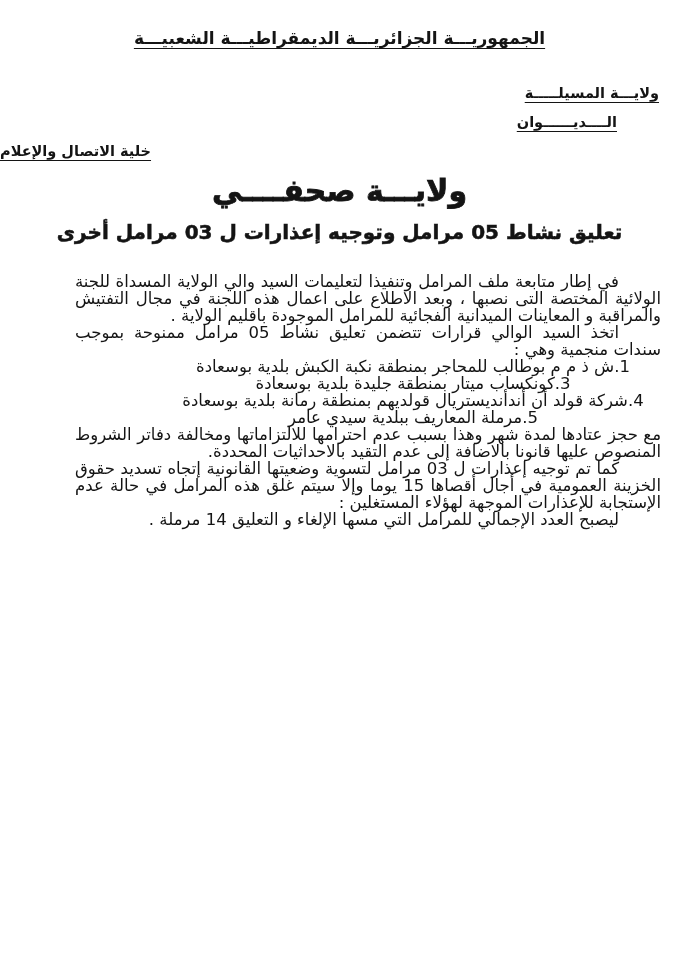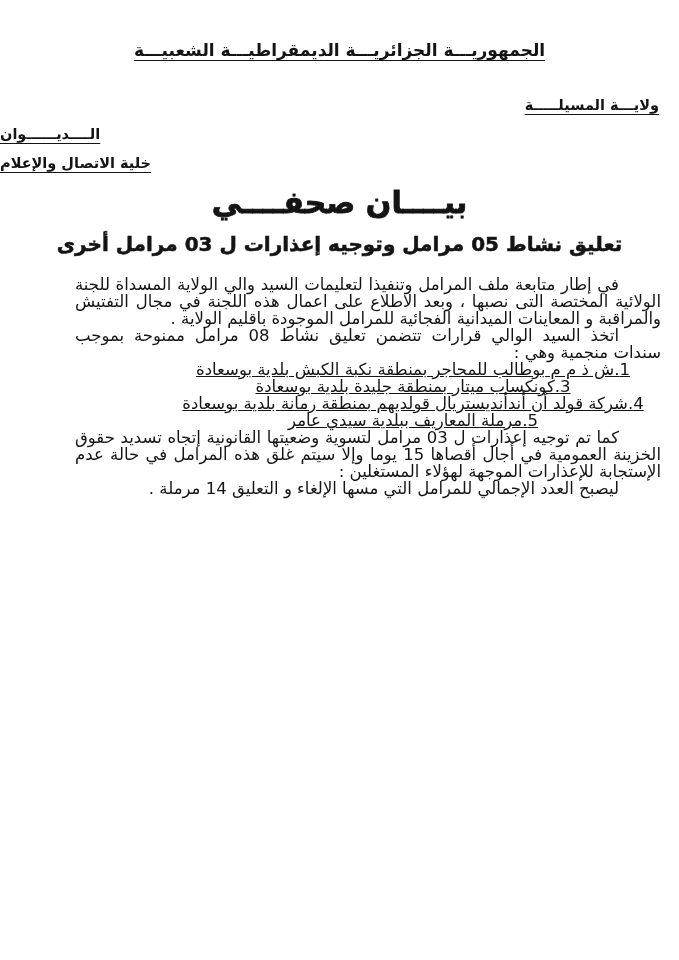--- a/index.html
+++ b/index.html
@@ -14,92 +14,93 @@
     font-family: "DejaVu Sans", sans-serif;
     overflow: hidden;
     position: relative;
   }
   .republic {
     text-align: center;
     font-weight: bold;
     font-size: 17px;
     text-decoration: underline;
     text-underline-offset: 4px;
-    padding-top: 40px;
+    padding-top: 28px;
     letter-spacing: 0.2px;
   }
   .admin { padding: 24px 20px 0 0; }
   .admin > div {
     font-weight: bold;
     font-size: 14.5px;
     text-decoration: underline;
     text-underline-offset: 4px;
     margin-top: 13px;
   }
   .wilaya { text-align: right; }
-  .office { text-align: left; padding-right: 42px; }
+  .office { text-align: right; padding-right: 42px; }
   .cell   { text-align: left; }
   .title {
     margin: 14px 0 0 0;
     text-align: center;
     font-size: 30px;
     font-weight: 900;
     -webkit-text-stroke: 0.8px #141414;
     letter-spacing: 0.5px;
   }
   .subtitle {
-    margin: 12px 0 4px 0;
+    margin: 12px 0 13px 0;
     text-align: center;
     font-size: 20px;
     font-weight: 900;
     -webkit-text-stroke: 0.5px #141414;
   }
   .body {
     padding: 16px 18px 0 75px;
     font-size: 16.5px;
     line-height: 17px;
     text-align: justify;
   }
   .body p { margin: 0; text-align: justify; }
   .indent { text-indent: 42px; }
   .list { text-align: center; }
-  .list1 { margin-left: 90px; text-decoration: underline; }
+  .list1 { margin-left: 90px; }
   .list2 { margin-left: 200px; }
   .list-item { white-space: nowrap; }
 </style>
 </head>
 <body>
 
 <div class="page">
 
   <div class="republic">الجمهوريـــة الجزائريـــة الديمقراطيـــة الشعبيـــة</div>
 
   <div class="admin">
     <div class="wilaya">ولايـــة المسيلـــــة</div>
     <div class="office">الــــديــــــوان</div>
     <div class="cell">خلية الاتصال والإعلام</div>
   </div>
 
-  <h1 class="title">بيــــان صحفــــي</h1>
+  <h1 class="title">ولايـــة صحفــــي</h1>
 
   <h2 class="subtitle">تعليق نشاط 05 مرامل وتوجيه إعذارات ل 03 مرامل أخرى</h2>
 
   <div class="body">
 
     <p class="indent">في إطار متابعة ملف المرامل وتنفيذا لتعليمات السيد والي الولاية المسداة للجنة الولائية المختصة التى نصبها ، وبعد الاطلاع على اعمال هذه اللجنة في مجال التفتيش والمراقبة و المعاينات الميدانية الفجائية للمرامل الموجودة باقليم الولاية .</p>
 
-    <p class="indent">اتخذ السيد الوالي قرارات تتضمن تعليق نشاط 08 مرامل ممنوحة بموجب سندات منجمية وهي :</p>
+    <p class="indent">اتخذ السيد الوالي قرارات تتضمن تعليق نشاط 05 مرامل ممنوحة بموجب سندات منجمية وهي :</p>
 
     <div class="list list1">
       <div class="list-item">1.ش ذ م م بوطالب للمحاجر بمنطقة نكبة الكبش بلدية بوسعادة</div>
       <div class="list-item">3.كونكساب ميتار بمنطقة جليدة بلدية بوسعادة</div>
       <div class="list-item">4.شركة قولد أن أندأنديستريال قولديهم بمنطقة رمانة بلدية بوسعادة</div>
       <div class="list-item">5.مرملة المعاريف ببلدية سيدي عامر</div>
     </div>
 
+    <p>مع حجز عتادها لمدة شهر وهذا بسبب عدم احترامها للالتزاماتها ومخالفة دفاتر الشروط المنصوص عليها قانونا بالاضافة إلى عدم التقيد بالاحداثيات المحددة.</p>
 
     <p class="indent">كما تم توجيه إعذارات ل 03 مرامل لتسوية وضعيتها القانونية إتجاه تسديد حقوق الخزينة العمومية في أجال أقصاها 15 يوما وإلا سيتم غلق هذه المرامل في حالة عدم الإستجابة للإعذارات الموجهة لهؤلاء المستغلين :</p>
 
 
     <p class="indent">ليصبح العدد الإجمالي للمرامل التي مسها الإلغاء و التعليق 14 مرملة .</p>
 
 
   </div>
 </div>
 

